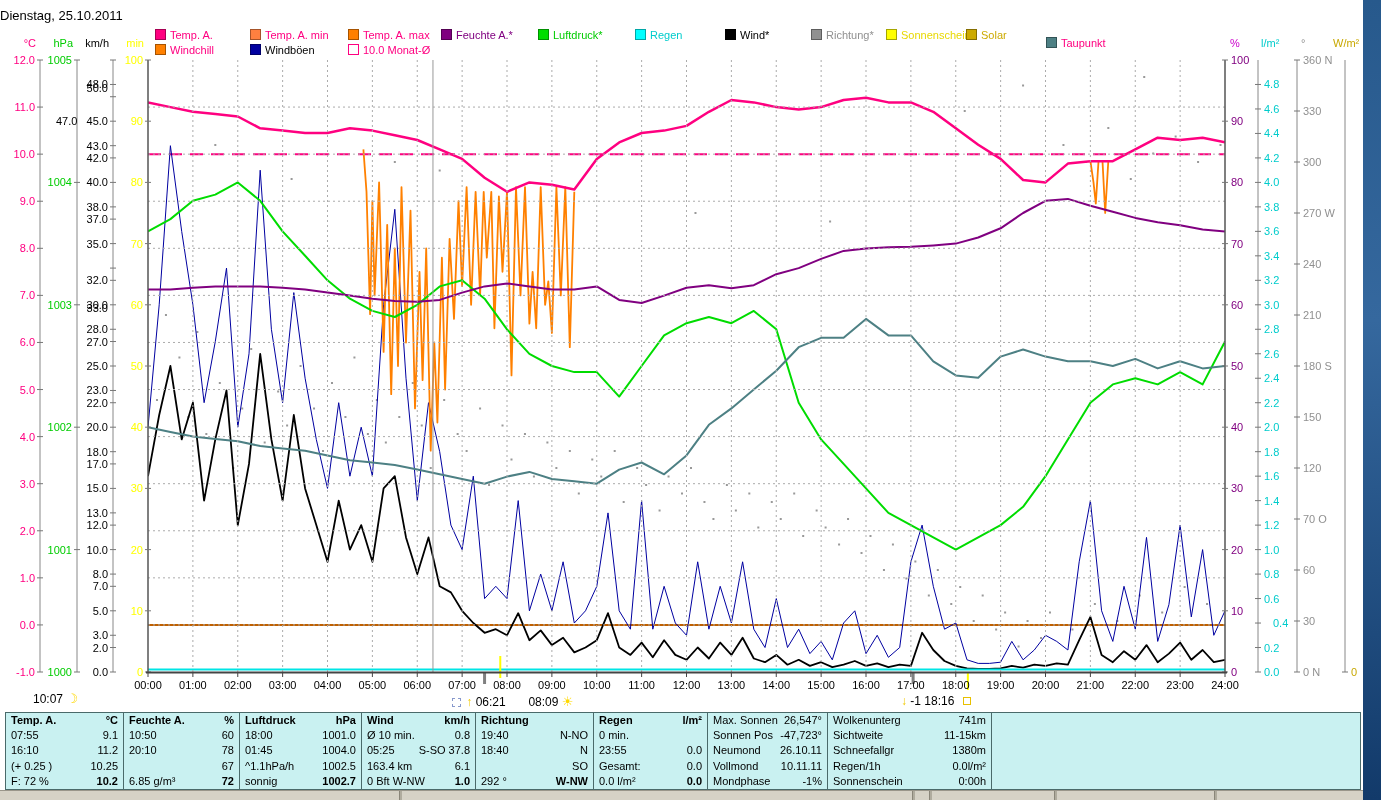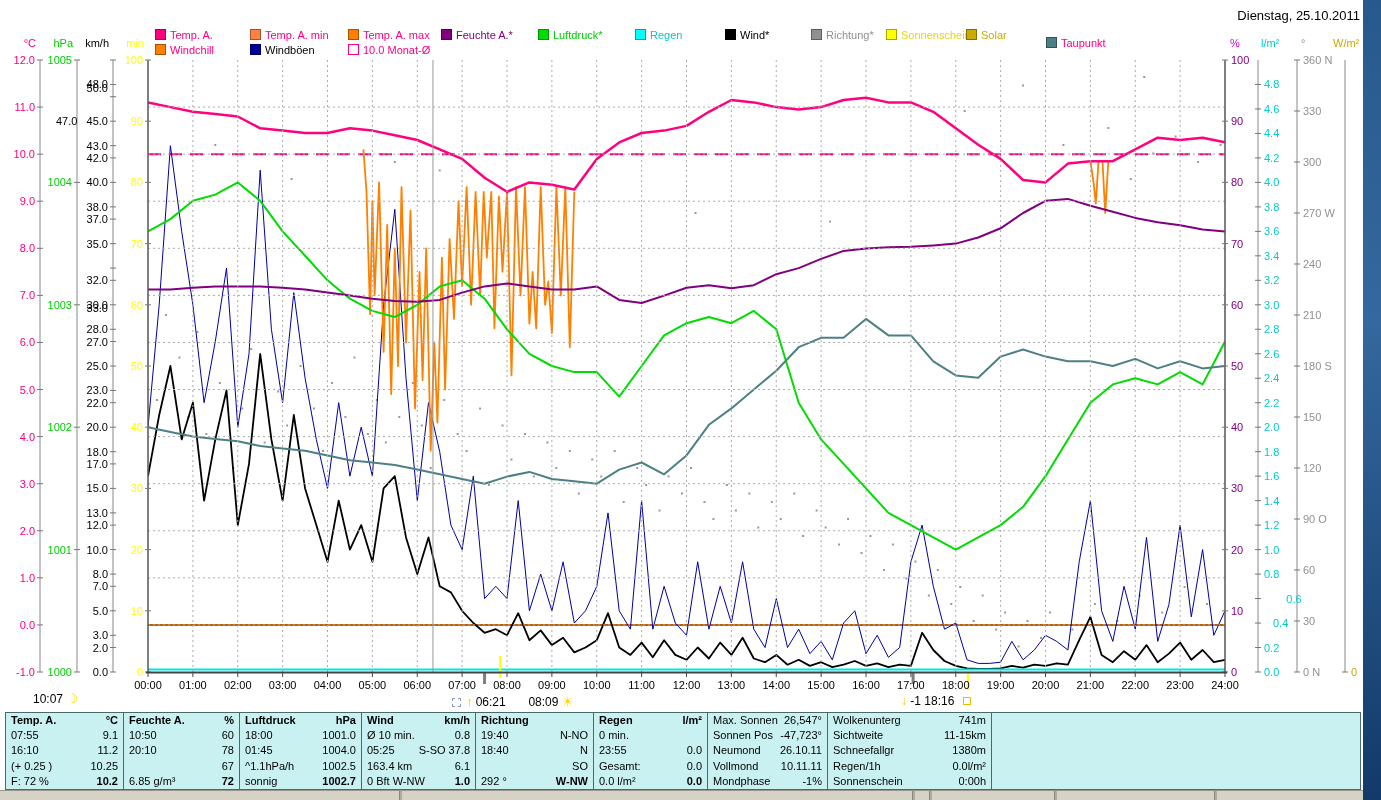--- a/index.html
+++ b/index.html
@@ -1,18 +1,18 @@
 <!DOCTYPE html>
 <html><head>
 <meta charset="utf-8">
 <style>
   html,body{margin:0;padding:0;background:#fff;}
   #screen{position:relative;width:1381px;height:800px;background:#ffffff;overflow:hidden;
           font-family:"Liberation Sans", sans-serif;-webkit-font-smoothing:none;}
-  #title{position:absolute;top:8px;left:0;width:1360px;text-align:right;font-size:13px;color:#000;}
+  #title{position:absolute;top:8px;left:0;width:1360px;text-align:left;font-size:13px;color:#000;}
   .legend-item{position:absolute;height:12px;font-size:11px;white-space:nowrap;}
   .legend-box{display:inline-block;width:9px;height:9px;margin-right:4px;vertical-align:-1px;border:1px solid rgba(0,0,0,0.35);}
   .tick-label{position:absolute;font-size:11px;line-height:11px;white-space:nowrap;}
   .axis-header{position:absolute;font-size:11px;line-height:11px;white-space:nowrap;}
   .x-label{position:absolute;font-size:11px;width:44px;text-align:center;color:#000;}
   #chart-svg{position:absolute;top:0;left:0;}
   .ann{position:absolute;font-size:12px;color:#000;white-space:nowrap;}
   .glyph-yellow{color:#F0C800;font-weight:bold;}
   .sun-glyph{color:#FFD800;font-size:13px;}
   .moon-glyph{color:#FFD800;font-size:13px;}
@@ -460,35 +460,35 @@
       <div class="tick-label" style="left: 1264px; top: 348.76px; width: 60px; text-align: left; color: rgb(0, 204, 204);">2.6</div>
       <div class="tick-label" style="left: 1264px; top: 373.24px; width: 60px; text-align: left; color: rgb(0, 204, 204);">2.4</div>
       <div class="tick-label" style="left: 1264px; top: 397.72px; width: 60px; text-align: left; color: rgb(0, 204, 204);">2.2</div>
       <div class="tick-label" style="left: 1264px; top: 422.2px; width: 60px; text-align: left; color: rgb(0, 204, 204);">2.0</div>
       <div class="tick-label" style="left: 1264px; top: 446.68px; width: 60px; text-align: left; color: rgb(0, 204, 204);">1.8</div>
       <div class="tick-label" style="left: 1264px; top: 471.16px; width: 60px; text-align: left; color: rgb(0, 204, 204);">1.6</div>
       <div class="tick-label" style="left: 1264px; top: 495.64px; width: 60px; text-align: left; color: rgb(0, 204, 204);">1.4</div>
       <div class="tick-label" style="left: 1264px; top: 520.12px; width: 60px; text-align: left; color: rgb(0, 204, 204);">1.2</div>
       <div class="tick-label" style="left: 1264px; top: 544.6px; width: 60px; text-align: left; color: rgb(0, 204, 204);">1.0</div>
       <div class="tick-label" style="left: 1264px; top: 569.08px; width: 60px; text-align: left; color: rgb(0, 204, 204);">0.8</div>
-      <div class="tick-label" style="left: 1264px; top: 593.56px; width: 60px; text-align: center; color: rgb(0, 204, 204);">0.6</div>
+      <div class="tick-label" style="left: 1264px; top: 593.56px; width: 60px; text-align: left; color: rgb(0, 204, 204);">0.6</div>
       <div class="tick-label" style="left: 1264px; top: 618.04px; width: 60px; text-align: left; color: rgb(0, 204, 204); padding-left: 9px;">0.4</div>
       <div class="tick-label" style="left: 1264px; top: 642.52px; width: 60px; text-align: left; color: rgb(0, 204, 204);">0.2</div>
       <div class="tick-label" style="left: 1264px; top: 667px; width: 60px; text-align: left; color: rgb(0, 204, 204);">0.0</div>
       <div class="axis-header" style="top: 38px; color: rgb(0, 204, 204); left: 1261px;">l/m²</div>
       <div class="tick-label" style="left: 1303px; top: 55px; width: 60px; text-align: left; color: rgb(144, 144, 144);">360 N</div>
       <div class="tick-label" style="left: 1303px; top: 106px; width: 60px; text-align: left; color: rgb(144, 144, 144);">330</div>
       <div class="tick-label" style="left: 1303px; top: 157px; width: 60px; text-align: left; color: rgb(144, 144, 144);">300</div>
       <div class="tick-label" style="left: 1303px; top: 208px; width: 60px; text-align: left; color: rgb(144, 144, 144);">270 W</div>
       <div class="tick-label" style="left: 1303px; top: 259px; width: 60px; text-align: left; color: rgb(144, 144, 144);">240</div>
       <div class="tick-label" style="left: 1303px; top: 310px; width: 60px; text-align: left; color: rgb(144, 144, 144);">210</div>
       <div class="tick-label" style="left: 1303px; top: 361px; width: 60px; text-align: left; color: rgb(144, 144, 144);">180 S</div>
       <div class="tick-label" style="left: 1303px; top: 412px; width: 60px; text-align: left; color: rgb(144, 144, 144);">150</div>
       <div class="tick-label" style="left: 1303px; top: 463px; width: 60px; text-align: left; color: rgb(144, 144, 144);">120</div>
-      <div class="tick-label" style="left: 1303px; top: 514px; width: 60px; text-align: left; color: rgb(144, 144, 144);">90 O</div>
+      <div class="tick-label" style="left: 1303px; top: 514px; width: 60px; text-align: left; color: rgb(144, 144, 144);">70 O</div>
       <div class="tick-label" style="left: 1303px; top: 565px; width: 60px; text-align: left; color: rgb(144, 144, 144);">60</div>
       <div class="tick-label" style="left: 1303px; top: 616px; width: 60px; text-align: left; color: rgb(144, 144, 144);">30</div>
       <div class="tick-label" style="left: 1303px; top: 667px; width: 60px; text-align: left; color: rgb(144, 144, 144);">0 N</div>
       <div class="axis-header" style="top: 38px; color: rgb(144, 144, 144); left: 1301px;">°</div>
       <div class="tick-label" style="left: 1351px; top: 667px; width: 60px; text-align: left; color: rgb(200, 168, 0);">0</div>
       <div class="axis-header" style="top: 38px; color: rgb(200, 168, 0); left: 1333px;">W/m²</div>
     </div>
   <div id="xlabel-layer">
       <div class="x-label" style="left: 126px; top: 679px;">00:00</div>
       <div class="x-label" style="left: 170.875px; top: 679px;">01:00</div>

